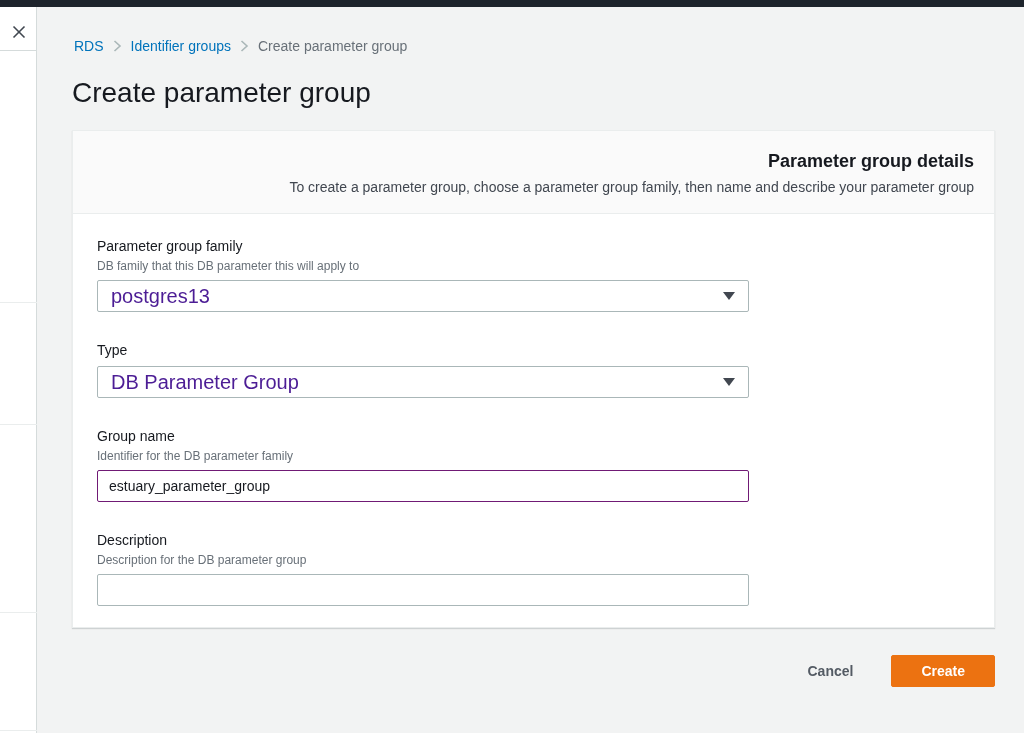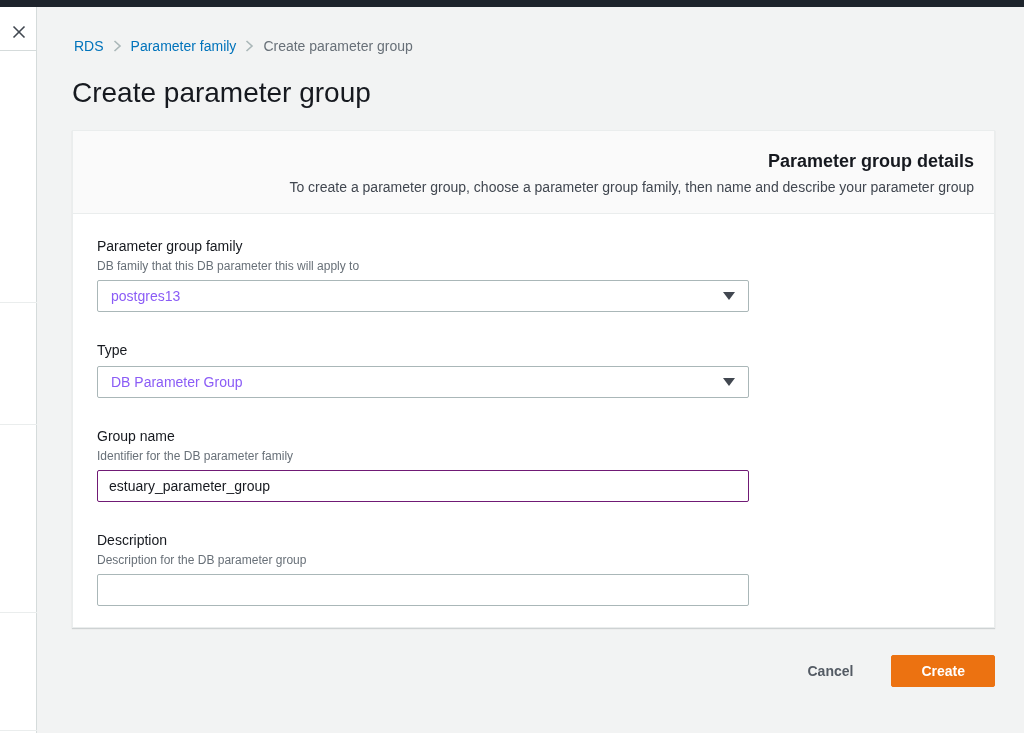--- a/index.html
+++ b/index.html
@@ -95,21 +95,21 @@
   }
   .control { margin-top: 6px; }
 
   .select-box {
     width: 652px; height: 32px;
     background: #ffffff;
     border: 1px solid #aab7b8;
     border-radius: 2px;
     display: flex; align-items: center; justify-content: space-between;
     padding: 0 13px;
-    font-size: 14px; color: #8b5cf6;
+    font-size: 20px; color: #4c1d95;
     cursor: pointer;
   }
   .caret-down {
     width: 0; height: 0;
     border-left: 6px solid transparent;
     border-right: 6px solid transparent;
     border-top: 8px solid #414750;
   }
 
   .text-input {
@@ -168,21 +168,21 @@
 
 <div class="main">
 
   <nav class="breadcrumb">
     <a>RDS</a>
     <span class="crumb-sep">
       <svg width="9" height="12" viewBox="0 0 9 12">
           <polyline points="1.5,1 7,6 1.5,11" fill="none" stroke="#aab7b8" stroke-width="1.6"></polyline>
         </svg>
     </span>
-    <a>Parameter family</a>
+    <a>Identifier groups</a>
     <span class="crumb-sep">
       <svg width="9" height="12" viewBox="0 0 9 12">
           <polyline points="1.5,1 7,6 1.5,11" fill="none" stroke="#aab7b8" stroke-width="1.6"></polyline>
         </svg>
     </span>
     <span class="crumb-current">Create parameter group</span>
   </nav>
 
   <h1 class="page-title">Create parameter group</h1>
 

